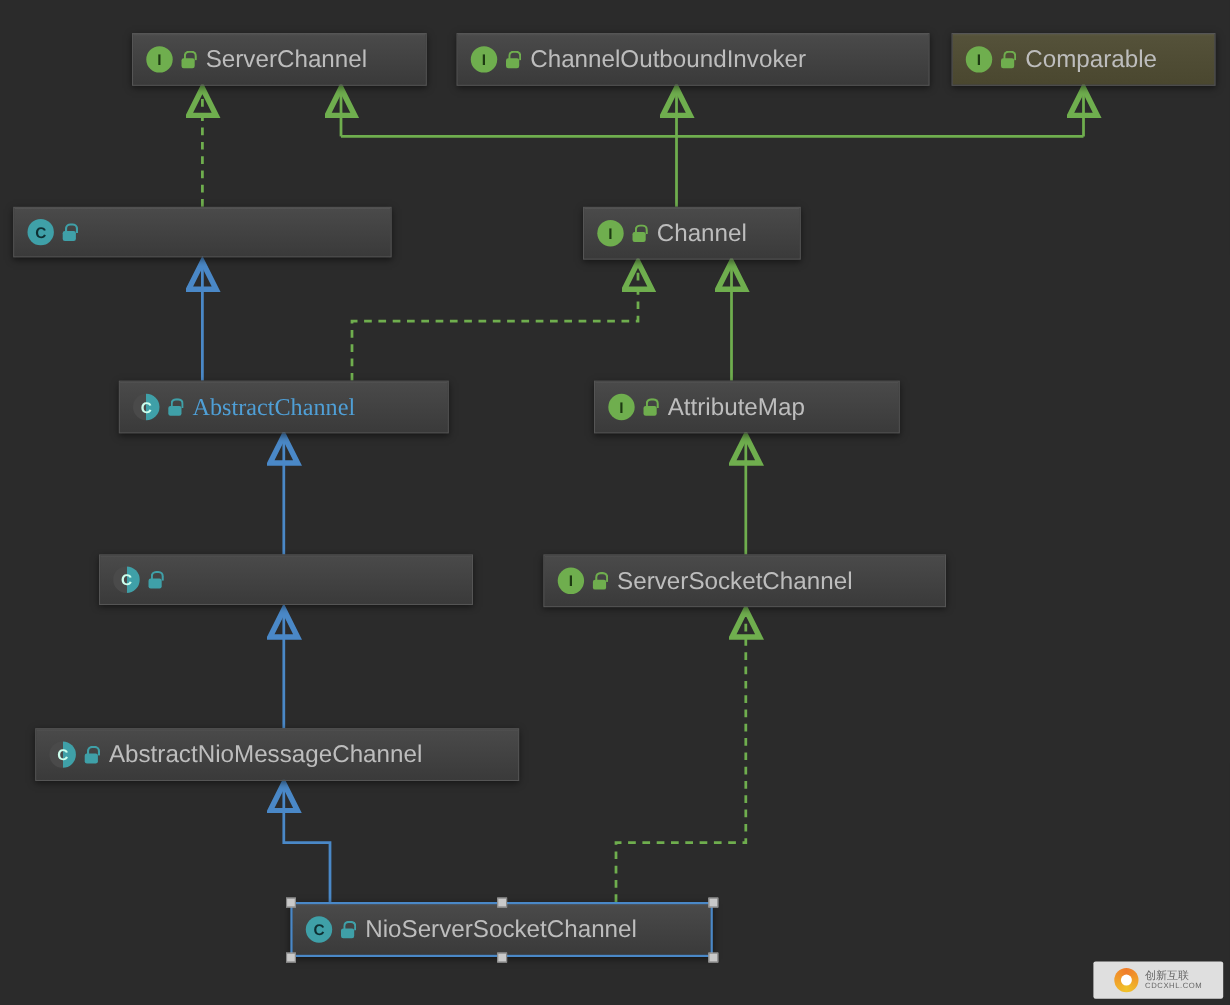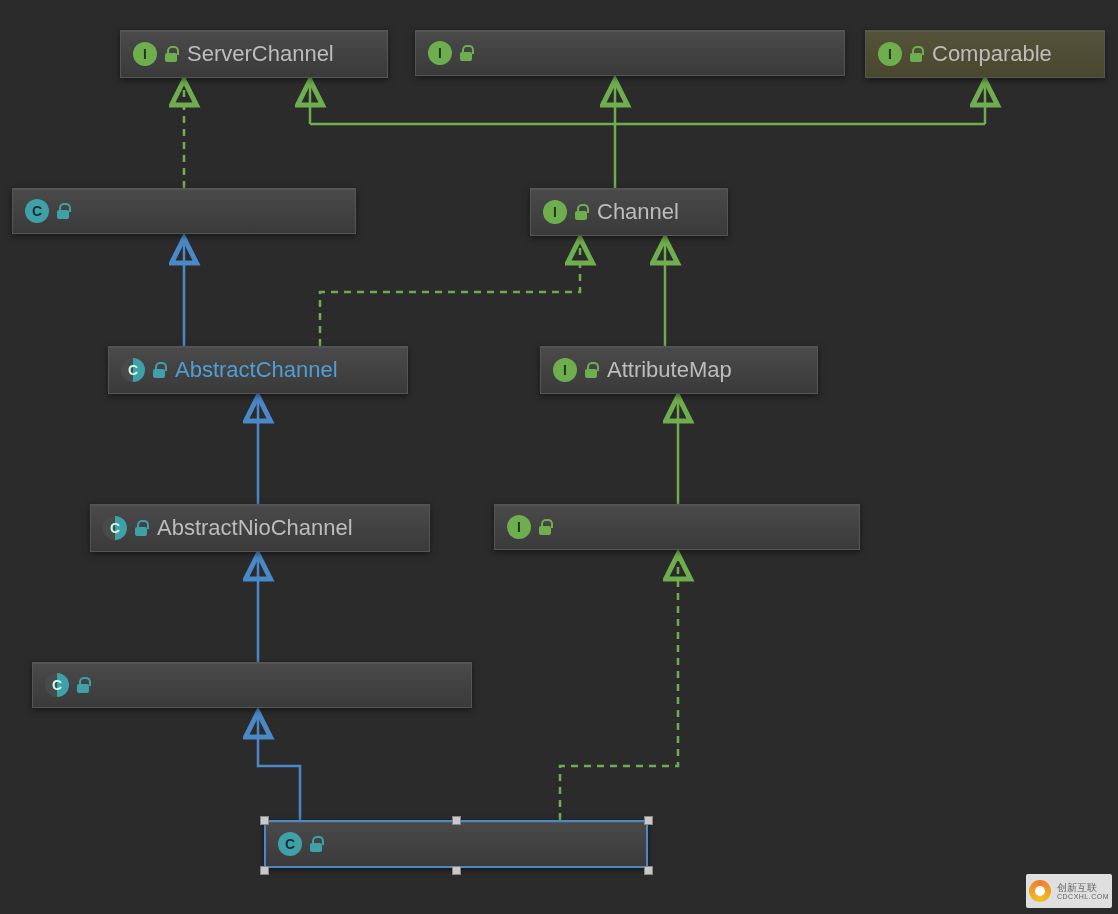--- a/index.html
+++ b/index.html
@@ -75,32 +75,32 @@
     position: absolute;
     left: 0; top: 7px;
     width: 12px; height: 9px;
     border-radius: 2px;
   }
   .lock-icon.green::before { border: 2px solid #6fae4e; border-bottom: none; border-radius: 5px 5px 0 0; }
   .lock-icon.green::after  { background: #6fae4e; }
   .lock-icon.teal::before  { border: 2px solid #3fa0a8; border-bottom: none; border-radius: 5px 5px 0 0; }
   .lock-icon.teal::after   { background: #3fa0a8; }
   .label { color: #bdbdbd; }
-  .label.blue { color: #4f9fd6; }
+  .label.blue { color: #4f9fd6; font-family: Liberation Serif, serif; }
   .handle {
     position: absolute;
     width: 7px; height: 7px;
     background: #c9c9c9;
     border: 1px solid #888;
   }
   .watermark {
     position: absolute;
     right: 6px;
     bottom: 6px;
-    width: 86px;
+    width: 118px;
     height: 34px;
     background: rgba(255,255,255,0.85);
     border-radius: 2px;
     display: flex;
     align-items: center;
     justify-content: center;
     gap: 6px;
     font-size: 10px;
     color: #666;
   }
@@ -159,20 +159,21 @@
 
   <div class="node" style="left:120px; top:30px; width:268px;">
     <span class="type-badge interface">I</span>
     <span class="lock-icon green"></span>
     <span class="label">ServerChannel</span>
   </div>
 
   <div class="node" style="left:415px; top:30px; width:430px;">
     <span class="type-badge interface">I</span>
     <span class="lock-icon green"></span>
+    <span class="label">ChannelOutboundInvoker</span>
   </div>
 
   <div class="node comp" style="left:865px; top:30px; width:240px;">
     <span class="type-badge interface">I</span>
     <span class="lock-icon green"></span>
     <span class="label">Comparable</span>
   </div>
 
   <div class="node" style="left:12px; top:188px; width:344px;">
     <span class="type-badge class">C</span>
@@ -193,36 +194,38 @@
 
   <div class="node" style="left:540px; top:346px; width:278px;">
     <span class="type-badge interface">I</span>
     <span class="lock-icon green"></span>
     <span class="label">AttributeMap</span>
   </div>
 
   <div class="node" style="left:90px; top:504px; width:340px;">
     <span class="type-badge class half">C</span>
     <span class="lock-icon teal"></span>
-    <span class="label">AbstractNioChannel</span>
   </div>
 
   <div class="node" style="left:494px; top:504px; width:366px;">
     <span class="type-badge interface">I</span>
     <span class="lock-icon green"></span>
+    <span class="label">ServerSocketChannel</span>
   </div>
 
   <div class="node" style="left:32px; top:662px; width:440px;">
     <span class="type-badge class half">C</span>
     <span class="lock-icon teal"></span>
+    <span class="label">AbstractNioMessageChannel</span>
   </div>
 
   <div class="node selected" style="left:264px; top:820px; width:384px;">
     <span class="type-badge class">C</span>
     <span class="lock-icon teal"></span>
+    <span class="label">NioServerSocketChannel</span>
   </div>
 
   <div class="handle" style="left:260px; top:816px;"></div>
   <div class="handle" style="left:452px; top:816px;"></div>
   <div class="handle" style="left:644px; top:816px;"></div>
   <div class="handle" style="left:260px; top:866px;"></div>
   <div class="handle" style="left:452px; top:866px;"></div>
   <div class="handle" style="left:644px; top:866px;"></div>
 
   <div class="watermark">

